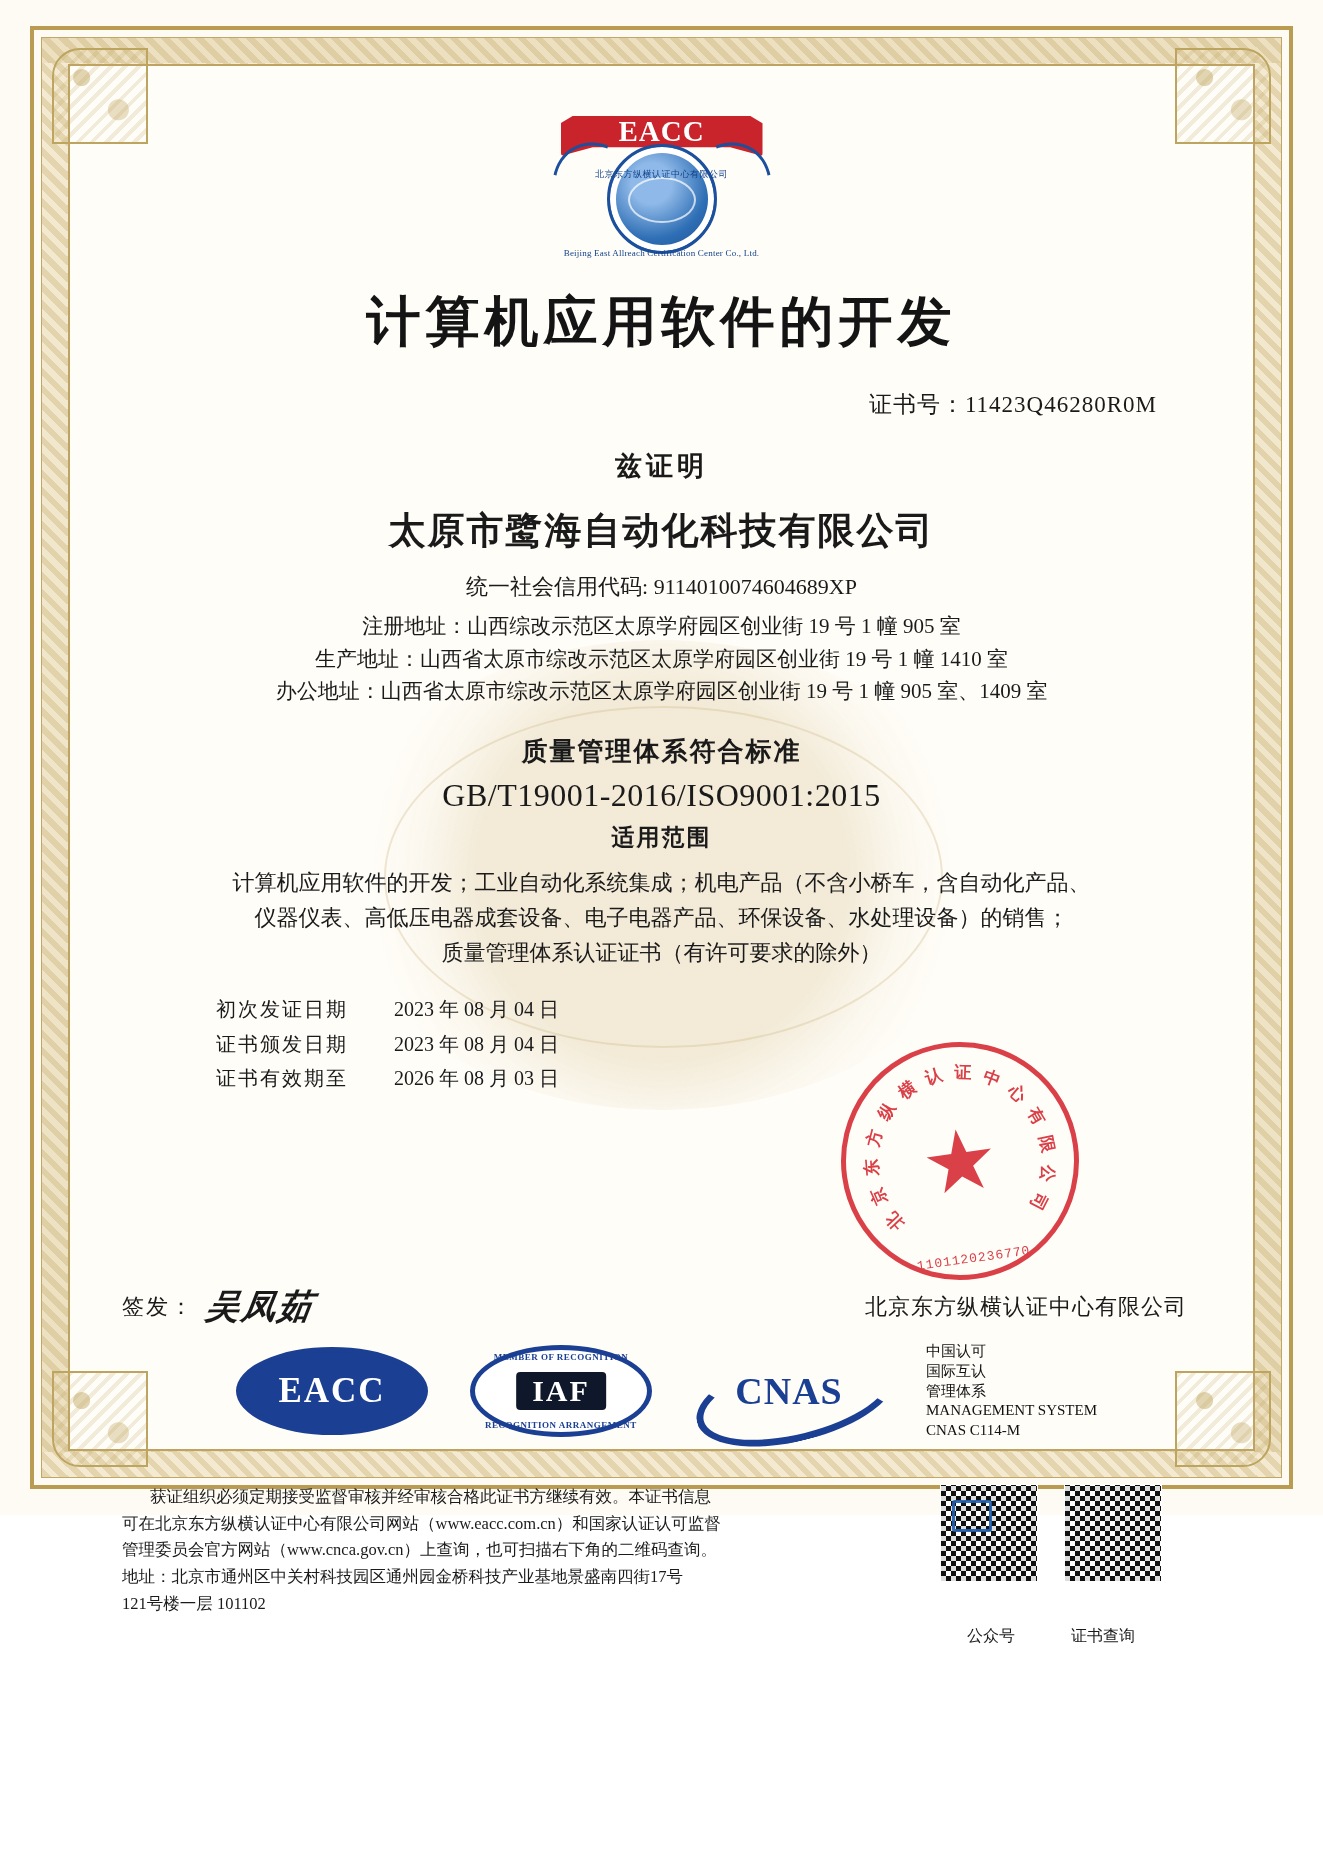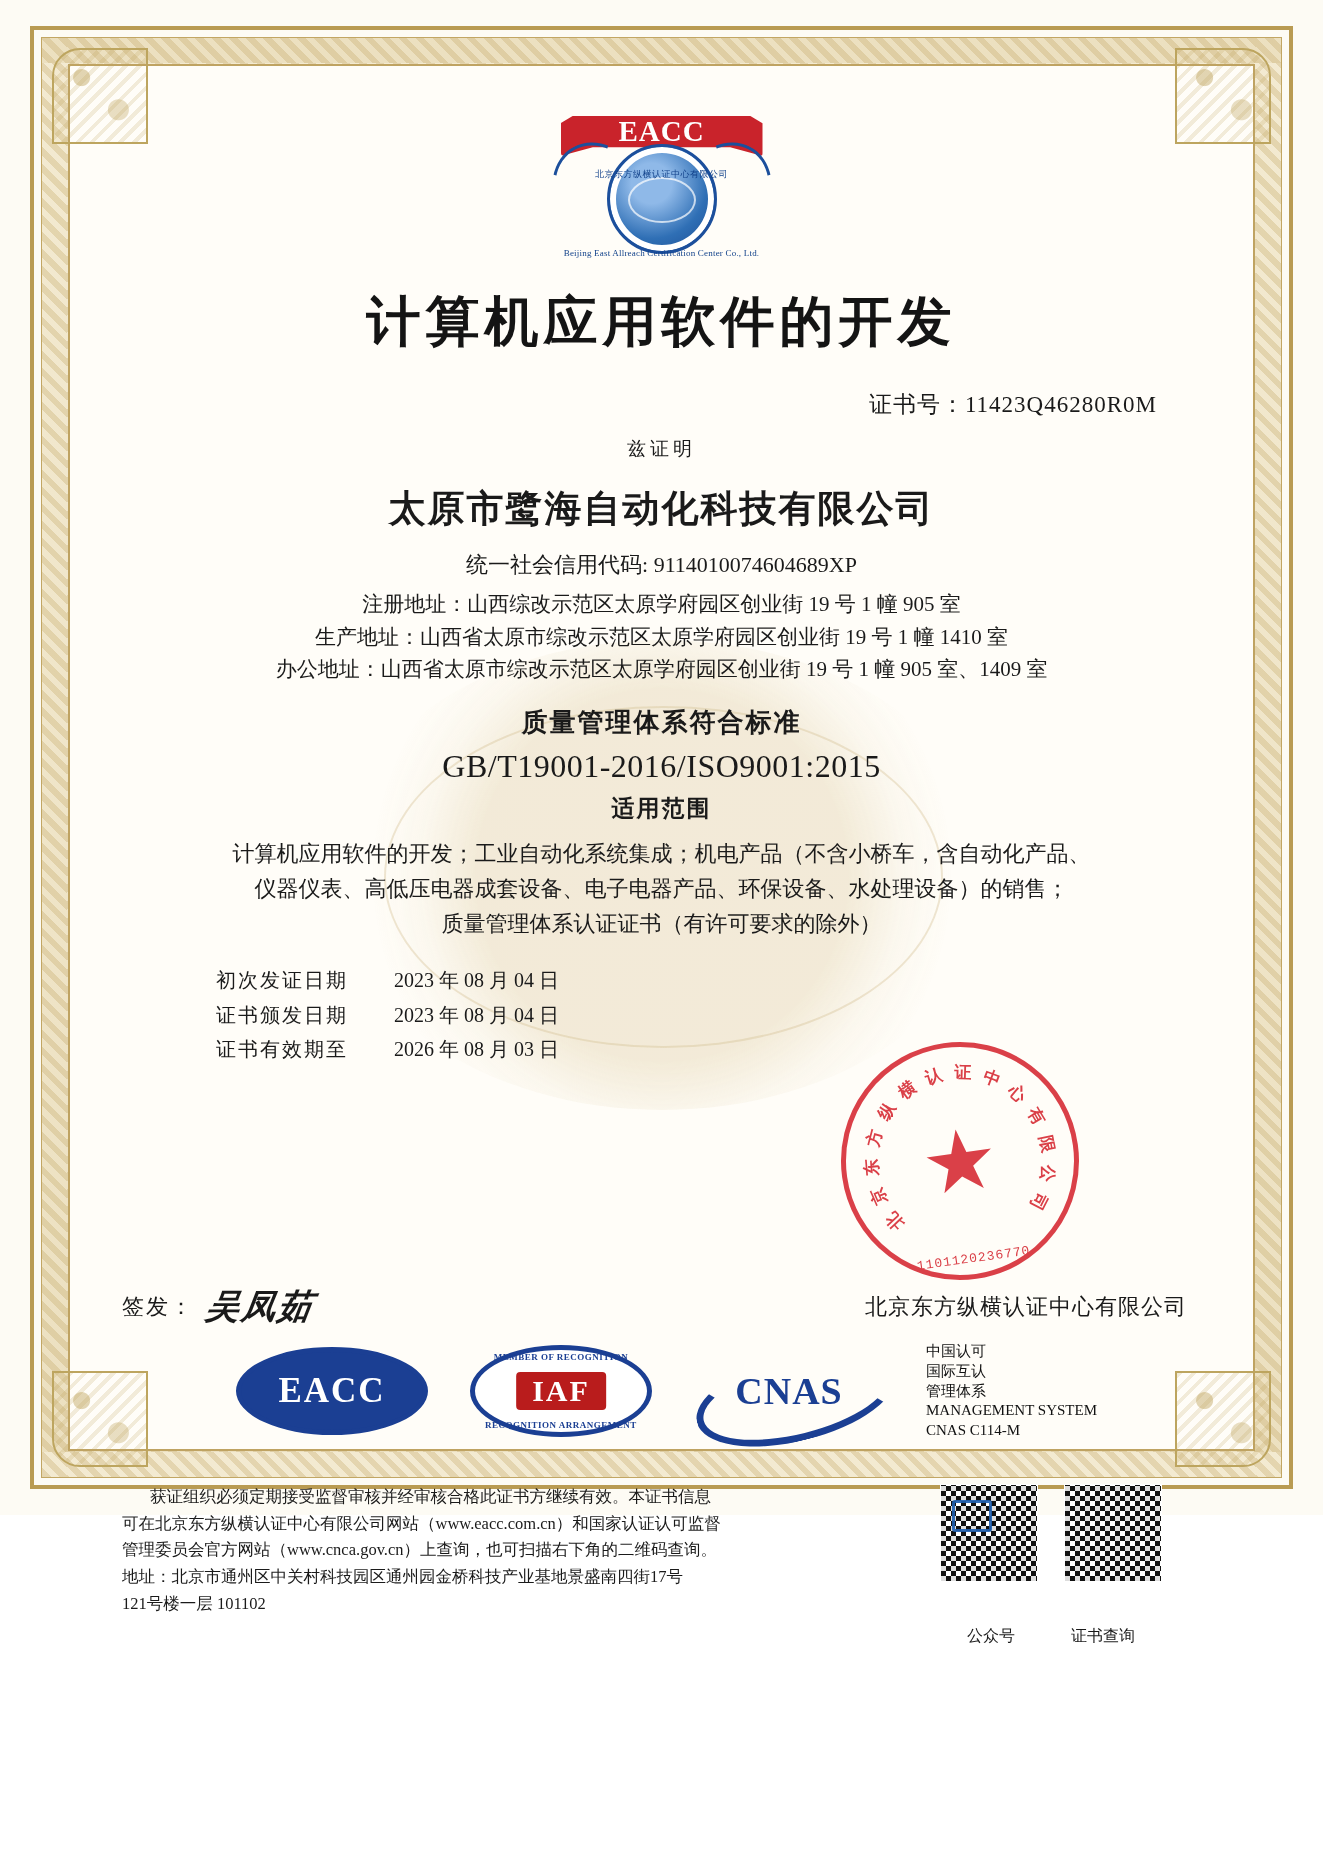--- a/index.html
+++ b/index.html
@@ -184,24 +184,24 @@
 
   .cert-no {
     margin-top: 30px;
     padding-right: 78px;
     text-align: right;
     font-size: 23px;
     letter-spacing: 1px;
   }
 
   .hereby {
-    margin-top: 16px;
-    font-size: 19px;
+    margin-top: 28px;
+    font-size: 27px;
     letter-spacing: 4px;
-    font-weight: 400;
+    font-weight: 700;
   }
 
   .company {
     margin-top: 22px;
     font-size: 37px;
     font-weight: bold;
     letter-spacing: 2px;
   }
 
   .credit-code {
@@ -210,21 +210,21 @@
   }
 
   .addr-block {
     margin-top: 8px;
     font-size: 21px;
     line-height: 1.55;
   }
   .addr-line { white-space: nowrap; }
 
   .std-head {
-    margin-top: 19px;
+    margin-top: 26px;
     font-size: 26px;
     font-weight: bold;
     letter-spacing: 2px;
   }
   .std-code {
     margin-top: 8px;
     font-size: 32px;
     letter-spacing: .5px;
   }
   .scope-head {
@@ -358,21 +358,21 @@
   .iaf .ov {
     position: absolute; inset: 0;
     border-radius: 50%;
     border: 5px solid #1b3f93;
     background: #ffffff;
   }
   .iaf .core {
     position: absolute;
     left: 50%; top: 50%;
     transform: translate(-50%,-50%);
-    background: #b91c1c;
+    background: #0f172a;
     color: #fff;
     font-weight: bold;
     font-size: 30px;
     letter-spacing: 2px;
     padding: 2px 16px;
     border-radius: 4px;
   }
   .iaf .top-txt, .iaf .bot-txt {
     position: absolute;
     left: 0; right: 0;

